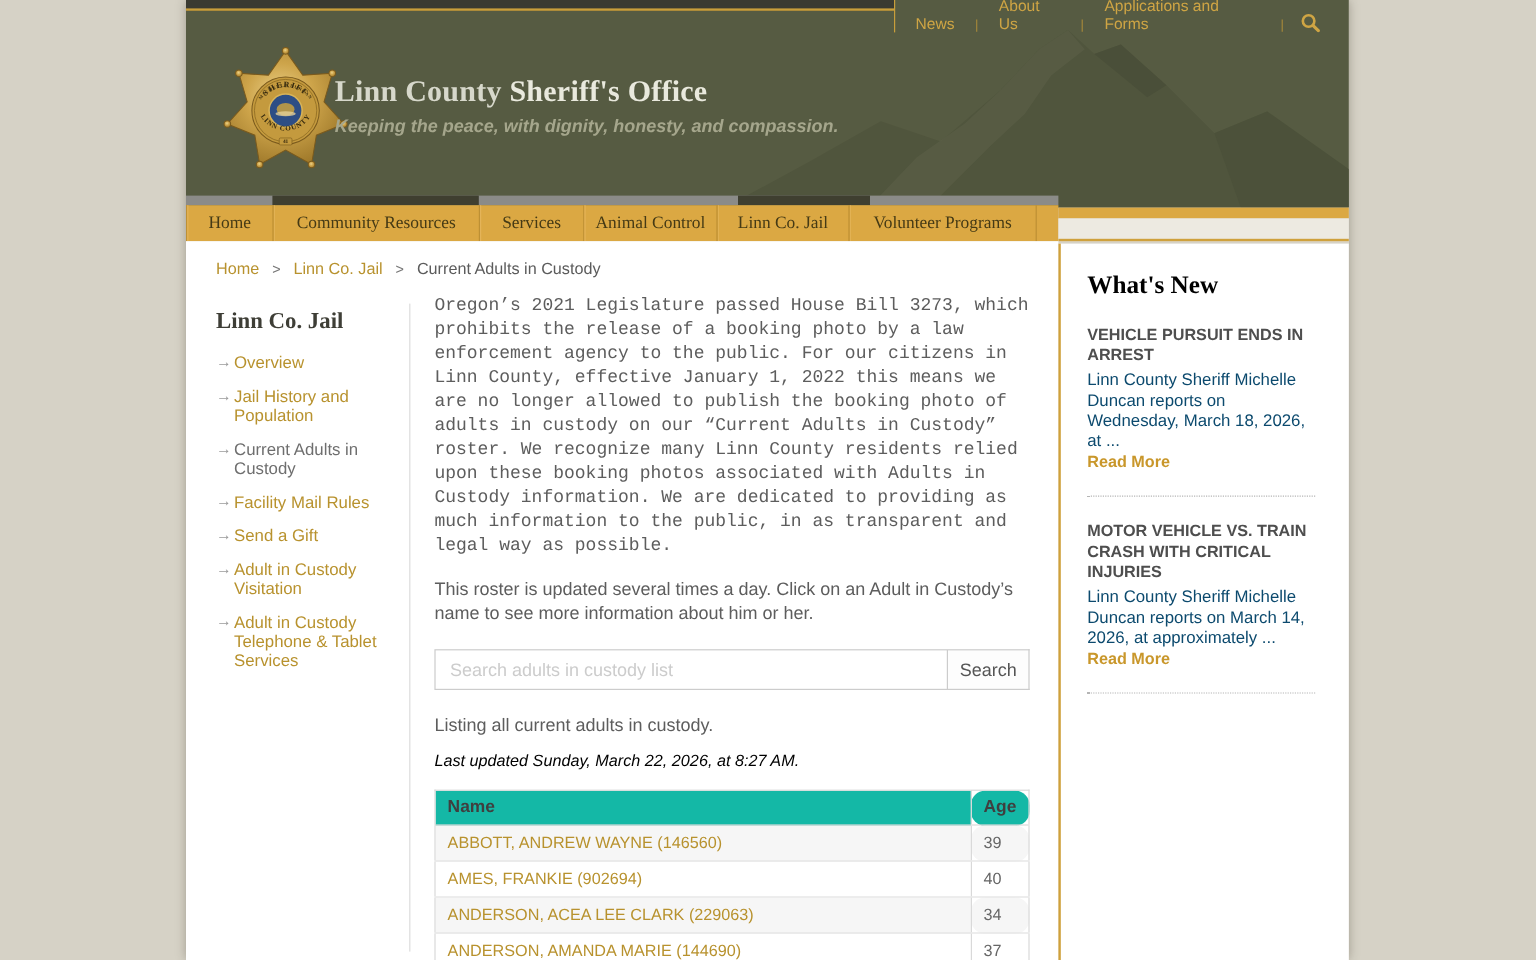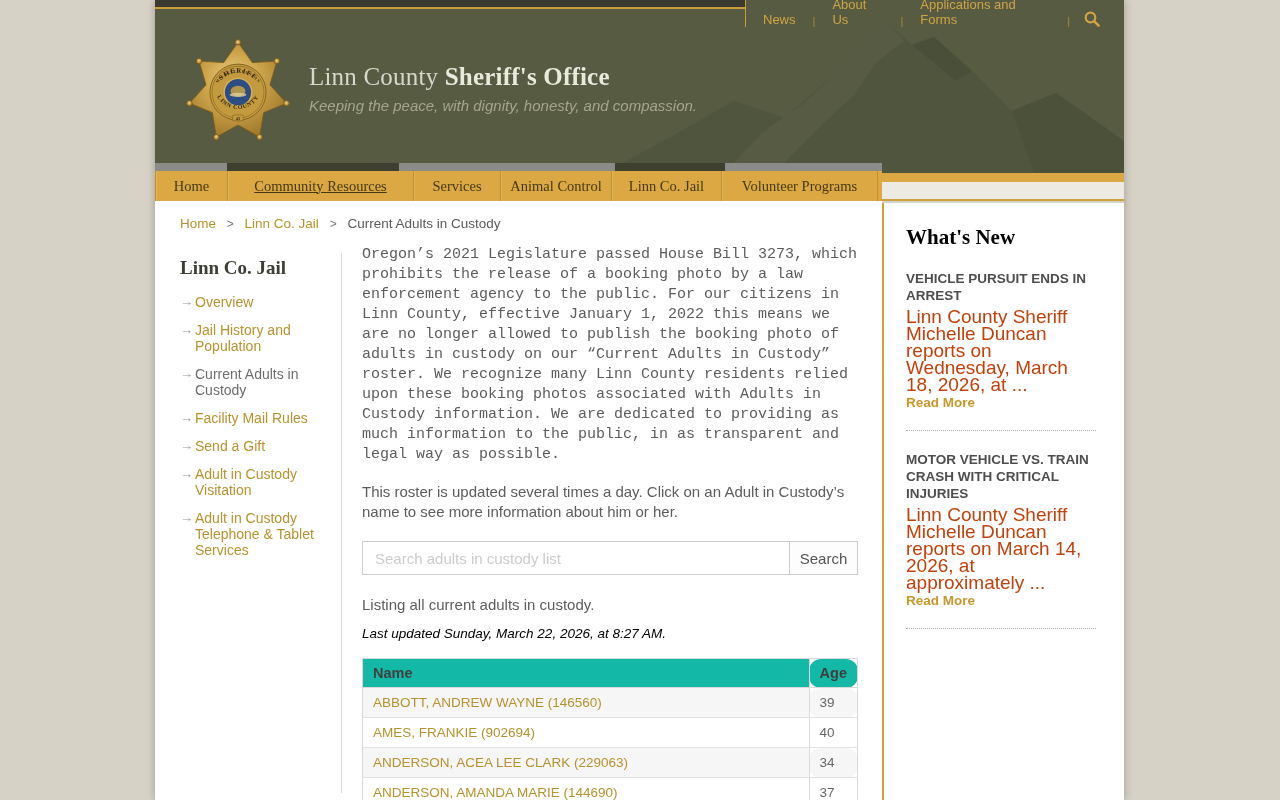--- a/index.html
+++ b/index.html
@@ -11,33 +11,33 @@
 
   
   .header { position:absolute; left:0; top:0; width:969px; height:173px; background:#565b42; overflow:hidden; }
   .mountain { position:absolute; right:0; bottom:0; }
   .topbar-dark { position:absolute; left:0; top:0; width:590px; height:9px; background:#3a3a31; border-bottom:2px solid #c89e3b; }
   .topnav { position:absolute; left:590px; top:0; right:0; height:27px; display:flex; align-items:flex-end; justify-content:flex-end; padding-right:24px; border-left:1px solid #c89e3b; }
   .topnav a { color:#cfa544; text-decoration:none; font-size:13px; padding:0 17px; }
   .topnav .tsep { color:#a8893a; font-size:11px; }
   .search-btn { background:none; border:none; cursor:pointer; margin-left:14px; display:flex; align-items:center; }
   .badge-wrap { position:absolute; left:30px; top:36px; width:106px; height:106px; }
-  .brand { position:absolute; left:154px; top:63px; }
+  .brand { position:absolute; left:124px; top:63px;font-weight:bold; }
   .brand-title { font-size:25px; color:#d7d8cb; letter-spacing:.2px; }
   .brand-title b { color:#e9e9dd; }
   .brand-tag { font-size:15px; font-style:italic; color:#a5a68c; margin-top:6px; }
 
   
   .strip { position:absolute; left:0; top:163px; width:727px; height:8px; background:#8b8b88; }
   .strip .seg { position:absolute; top:0; height:8px; background:#3f3f30; }
   .seg-community { left:72px; width:172px; }
   .seg-jail { left:460px; width:110px; }
   .mainnav { position:absolute; left:0; top:171px; width:727px; height:30px; display:flex; background:#dba843; border-left:1px solid #bd9034; }
   .mainnav .nav-item { font-family:"Liberation Serif","DejaVu Serif",serif; font-size:14.5px; color:#453a15; text-decoration:none; display:flex; align-items:center; justify-content:center; border-right:1px solid #bd9034; box-shadow:inset 1px 0 0 #e4b459; }
-  .nav-item:nth-child(1){width:72px;} .nav-item:nth-child(2){width:186px;text-decoration:underline;}
+  .nav-item:nth-child(1){width:72px;} .nav-item:nth-child(2){width:172px;}
   .nav-item:nth-child(3){width:87px;} .nav-item:nth-child(4){width:111px;}
   .nav-item:nth-child(5){width:110px;} .nav-item:nth-child(6){width:156px;}
   .right-goldband { position:absolute; left:727px; top:173px; width:242px; height:9px; background:#dba843; }
   .right-beige { position:absolute; left:727px; top:182px; width:242px; height:19px; background:#edeae1; border-bottom:2px solid #cfa13c; }
 
   
   .content-left { position:absolute; left:0; top:201px; width:727px; height:599px; background:#ffffff; overflow:hidden; }
   .breadcrumb { padding:15px 0 0 25px; font-size:13.5px; color:#5b5b5b; }
   .breadcrumb a { color:#b8922e; text-decoration:none; }
   .breadcrumb .bsep { color:#777; margin:0 7px; font-size:12px; }
@@ -64,21 +64,21 @@
   table.roster td { font-size:13.5px; padding:6px 10px; border-bottom:1px solid #e2e2e2; height:30px; }
   table.roster td.age-cell, th.age-col { border-left:1px solid #d9d9d9; width:48px; color:#666;border-radius:12px; }
   table.roster tr:nth-child(odd) td { background:#f6f6f6; }
   table.roster a { color:#b8922e; text-decoration:none; }
 
   
   .right-panel { position:absolute; left:727px; top:203px; width:242px; height:597px; background:#ffffff; border-left:2px solid #cfa13c; padding:22px 28px 0 22px; }
   .right-panel h2 { font-family:"Liberation Serif","DejaVu Serif",serif; font-size:21px; font-weight:bold; color:#000000; margin-bottom:20px; }
   .news-item h3 { font-size:13.5px; line-height:17px; color:#4e4e4e; width:185px; }
   .news-item h3 a { color:#4e4e4e; text-decoration:none; }
-  .news-item p { font-size:19px; line-height:17px; color:#c2410c; margin-top:4px; width:185px; }
+  .news-item p { font-size:14px; line-height:17px; color:#0c4a6e; margin-top:4px; width:185px; }
   .read-more { display:inline-block; font-size:13.5px; font-weight:bold; color:#c9972b; text-decoration:none; }
   .news-div { border-bottom:1px dotted #b5b5b5; margin:19px 0 20px 0; }
 </style>
 </head>
 <body>
 
 <div class="canvas">
   <div class="site">
 
     <div class="header">

